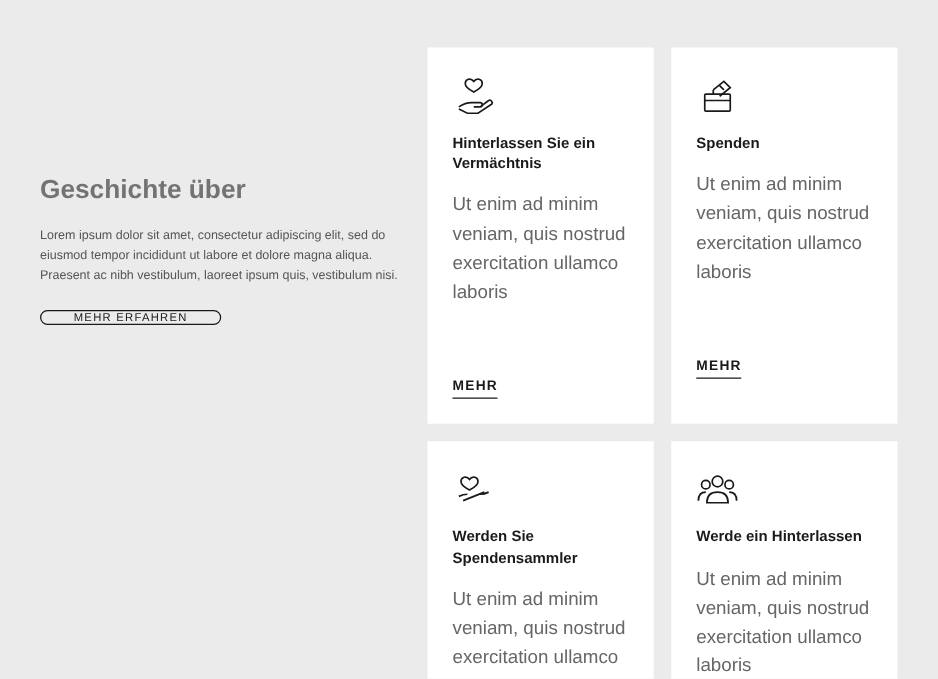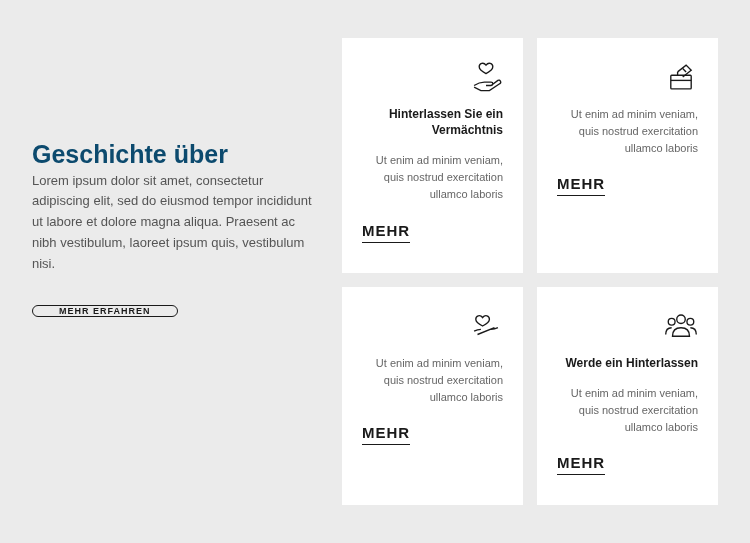--- a/index.html
+++ b/index.html
@@ -10,49 +10,49 @@
   height: 543px;
   padding: 38px 32px;
   display: flex;
   gap: 20px;
 }
 .intro {
   flex: 0 0 290px;
   padding-top: 100px;
 }
 .intro h2 {
-  font-size: 25px;
+  font-size: 21px;
   font-weight: 800;
   line-height: 1.3;
-  color: #0c4a6e;
+  color: #737373;
+  margin-bottom: 16px;
 }
 .intro p {
-  font-size: 13px;
+  font-size: 10px;
   line-height: 1.6;
   color: #555;
-  margin-bottom: 26px;
+  margin-bottom: 15px;
 }
 .cta {
   display: inline-block;
   border: 1.5px solid #1a1a1a;
   border-radius: 999px;
   padding: 0 26px;
   font-size: 9px;
-  font-weight: 700;
+  font-weight: 400;
   letter-spacing: 1px;
   color: #1a1a1a;
   text-decoration: none;
   cursor: pointer;
 }
 .cards {
   flex: 1;
   display: grid;
   grid-template-columns: 1fr 1fr;
   gap: 14px;
-  text-align: right;
 }
 .card {
   background: #fff;
   padding: 22px 20px 20px;
   display: flex;
   flex-direction: column;
 }
 .card .icon {
   height: 36px;
   margin-bottom: 10px;
@@ -65,35 +65,36 @@
   stroke-width: 1.6;
 }
 .card h3 {
   font-size: 12px;
   font-weight: 800;
   line-height: 1.35;
   color: #1a1a1a;
   margin-bottom: 14px;
 }
 .card p {
-  font-size: 11px;
+  font-size: 15px;
   line-height: 1.55;
   color: #666;
   margin-bottom: 18px;
 }
 .card .more {
-  font-size: 15px;
+  font-size: 11px;
   font-weight: 800;
   letter-spacing: 1px;
   color: #1a1a1a;
   text-decoration: none;
   border-bottom: 1.5px solid #1a1a1a;
   padding-bottom: 3px;
   align-self: flex-start;
   cursor: pointer;
+  margin-top: 40px;
 }
 </style>
 </head>
 <body>
 
 <div class="intro">
   <h2>
     <span>Geschichte über</span><br>
   </h2>
   <p>Lorem ipsum dolor sit amet, consectetur adipiscing elit, sed do eiusmod tempor incididunt ut labore et dolore magna aliqua. Praesent ac nibh vestibulum, laoreet ipsum quis, vestibulum nisi.</p>
@@ -117,31 +118,33 @@
   <div class="card">
     <div class="icon">
       <svg viewBox="0 0 40 40">
           <rect x="8" y="18" width="24" height="16" rx="1"></rect>
           <line x1="8" y1="24" x2="32" y2="24"></line>
           <line x1="16" y1="18" x2="16" y2="14"></line>
           <path d="M16 14 l10 -8 l6 6 l-10 8"></path>
           <line x1="22" y1="10" x2="26" y2="14"></line>
         </svg>
     </div>
+    <h3>Spenden</h3>
     <p>Ut enim ad minim veniam, quis nostrud exercitation ullamco laboris</p>
     <a class="more">MEHR</a>
   </div>
 
   <div class="card">
     <div class="icon">
       <svg viewBox="0 0 40 40">
           <path d="M16 10 c-3 -4 -8 -2 -8 2 c0 4 8 8 8 8 s8 -4 8 -8 c0 -4 -5 -6 -8 -2 z"></path>
           <path d="M6 26 q4 -2 8 -2 M34 22 q-4 2 -8 2 M10 30 q10 -4 20 -8"></path>
         </svg>
     </div>
+    <h3>Werden Sie Spendensammler</h3>
     <p>Ut enim ad minim veniam, quis nostrud exercitation ullamco laboris</p>
     <a class="more">MEHR</a>
   </div>
 
   <div class="card">
     <div class="icon">
       <svg viewBox="0 0 40 40">
           <circle cx="20" cy="12" r="5"></circle>
           <circle cx="9" cy="15" r="4"></circle>
           <circle cx="31" cy="15" r="4"></circle>

